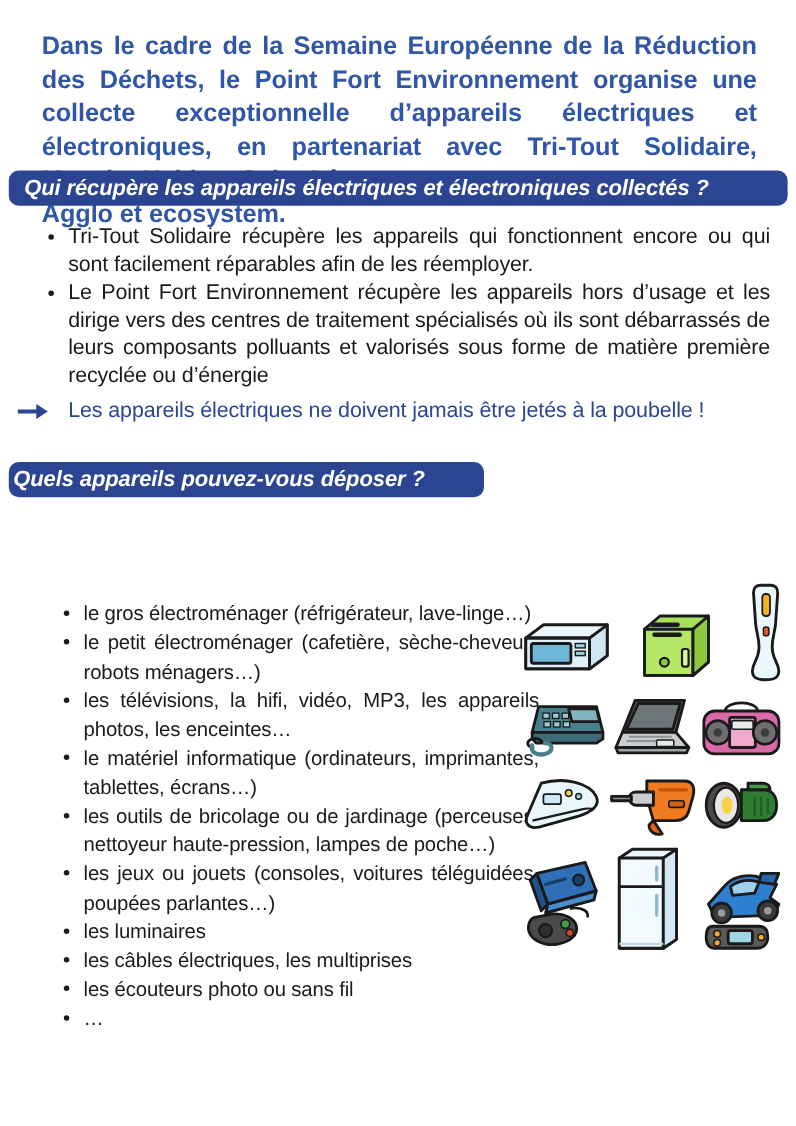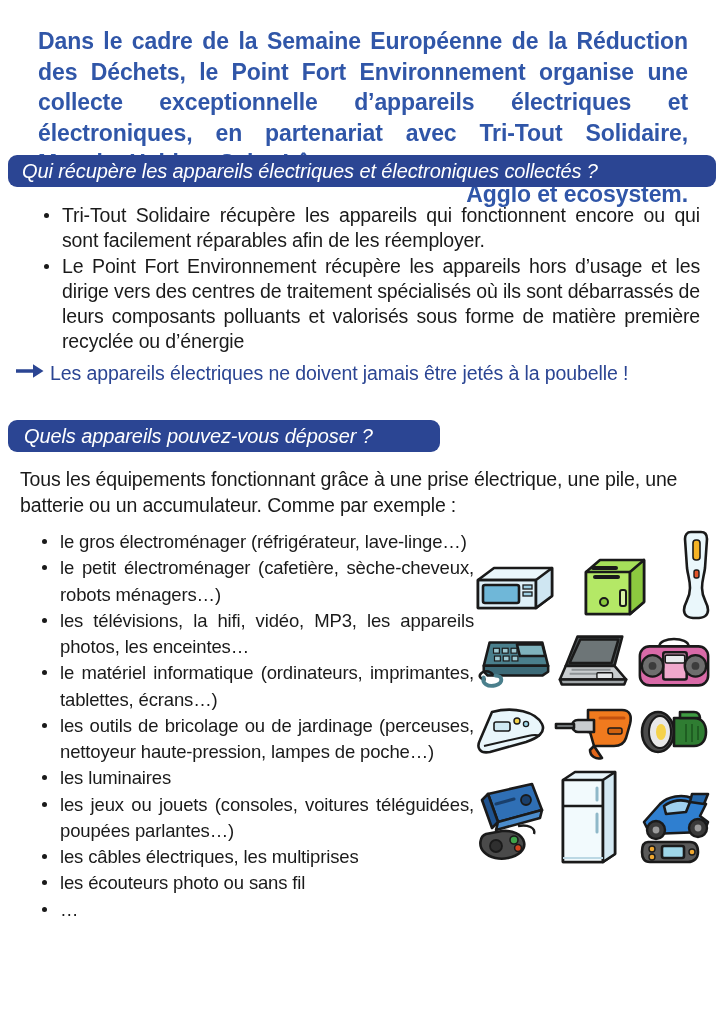--- a/index.html
+++ b/index.html
@@ -29,49 +29,49 @@
     left: 38px;
     top: 26px;
     width: 650px;
     font-size: 23px;
     line-height: 1.33;
     font-weight: 600;
     color: #3056a8;
     text-align: justify;
     letter-spacing: -0.1px;
   }
-  .intro .last-line { text-align: right; }
+  .intro .last-line { text-align: left; }
 
   
   .bar {
     position: absolute;
     background: #2b4593;
     color: #ffffff;
     border-radius: 9px;
     font-style: italic;
-    font-weight: 400;
+    font-weight: 700;
     letter-spacing: -0.1px;
     display: flex;
     align-items: center;
     box-sizing: border-box;
   }
   .bar-1 {
     left: 8px;
     top: 155px;
     width: 708px;
     height: 32px;
     padding-left: 14px;
     font-size: 20px;
   }
   .bar-2 {
     left: 8px;
     top: 420px;
     width: 432px;
     height: 32px;
-    padding-left: 16px;
+    padding-left: 4px;
     font-size: 20px;
   }
 
   
   .list-1 {
     position: absolute;
     left: 28px;
     top: 203px;
     width: 672px;
     margin: 0;
@@ -99,21 +99,22 @@
   }
   .list-1 b { font-weight: 400; }
 
   
   .arrow-line {
     position: absolute;
     left: 16px;
     top: 362px;
     width: 690px;
     display: flex;
-    gap: 6px;
+    align-items: center;
+    gap: 18px;
     color: #2b4593;
     font-size: 19.5px;
     font-weight: 500;
     letter-spacing: -0.1px;
   }
   .arrow-glyph {
     flex: 0 0 auto;
     display: block;
     width: 28px;
     height: 18px;
@@ -129,21 +130,21 @@
     line-height: 1.34;
     letter-spacing: -0.15px;
   }
 
   
   .list-2 {
     position: absolute;
     left: 28px;
     top: 529px;
     width: 446px;
-    margin: 0;
+    margin: 16px;
     padding: 0;
     list-style: none;
     font-size: 18.5px;
     line-height: 1.42;
   }
   .list-2 > li {
     position: relative;
     padding-left: 32px;
     text-align: justify;
     text-justify: inter-word;
@@ -202,30 +203,29 @@
     <svg class="arrow-glyph" viewBox="0 0 28 18">
       <path d="M0 7.2 H17 V2.2 L27.5 9 L17 15.8 V10.8 H0 Z" fill="#2b4593"></path>
     </svg>
     <span>Les appareils électriques ne doivent jamais être jetés à la poubelle !</span>
   </div>
 
   <div class="bar bar-2">
     <span>Quels appareils pouvez-vous déposer ?</span>
   </div>
 
-  <div class="para-2">Tous les équipements fonctionnant grâce à une prise électrique, une pile, une batterie ou un accumulateur. Comme par exemple :</div>
 
   <ul class="list-2">
     <li>le gros électroménager (réfrigérateur, lave-linge…)</li>
     <li>le petit électroménager (cafetière, sèche-cheveux, robots ménagers…)</li>
     <li>les télévisions, la hifi, vidéo, MP3, les appareils photos, les enceintes…</li>
     <li>le matériel informatique (ordinateurs, imprimantes, tablettes, écrans…)</li>
     <li>les outils de bricolage ou de jardinage (perceuses, nettoyeur haute-pression, lampes de poche…)</li>
+    <li>les jeux ou jouets (consoles, voitures téléguidées, poupées parlantes…)</li>
     <li>les luminaires</li>
-    <li>les jeux ou jouets (consoles, voitures téléguidées, poupées parlantes…)</li>
     <li>les câbles électriques, les multiprises</li>
     <li>les écouteurs photo ou sans fil</li>
     <li>…</li>
   </ul>
 
   <div class="illus">
 
     <div class="illus-row">
       <svg class="illus-cell" width="82" height="70" viewBox="0 0 82 70">
         <g stroke="#1a1a1a" stroke-width="2.6" stroke-linejoin="round">

